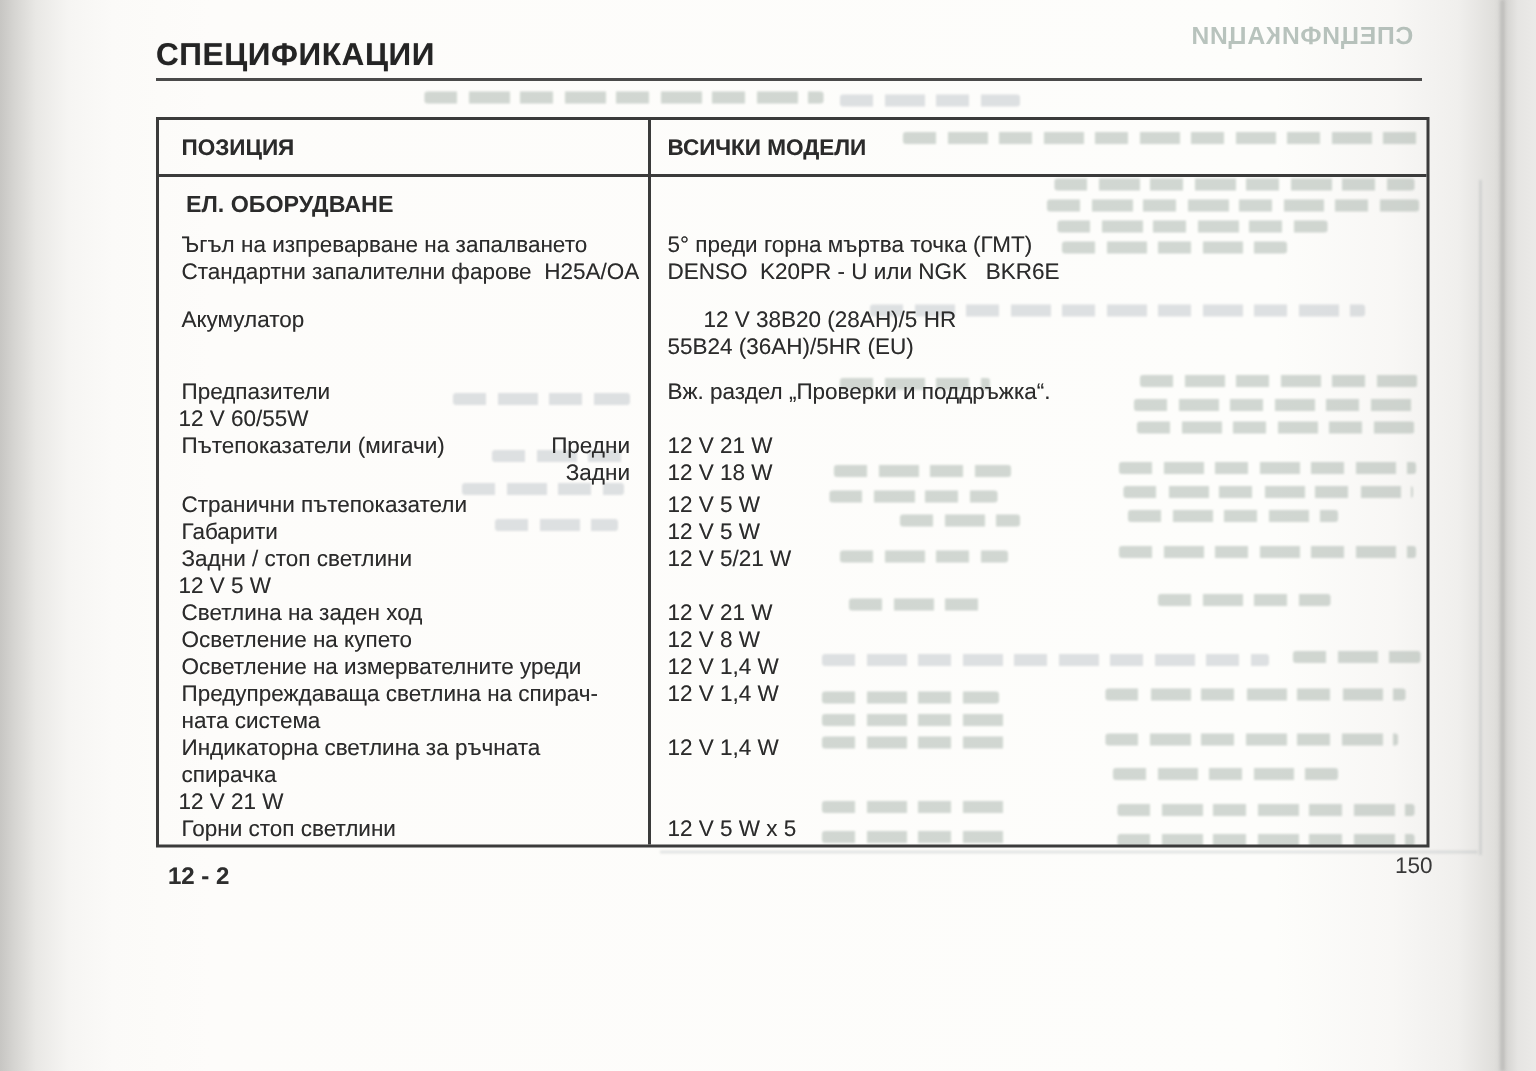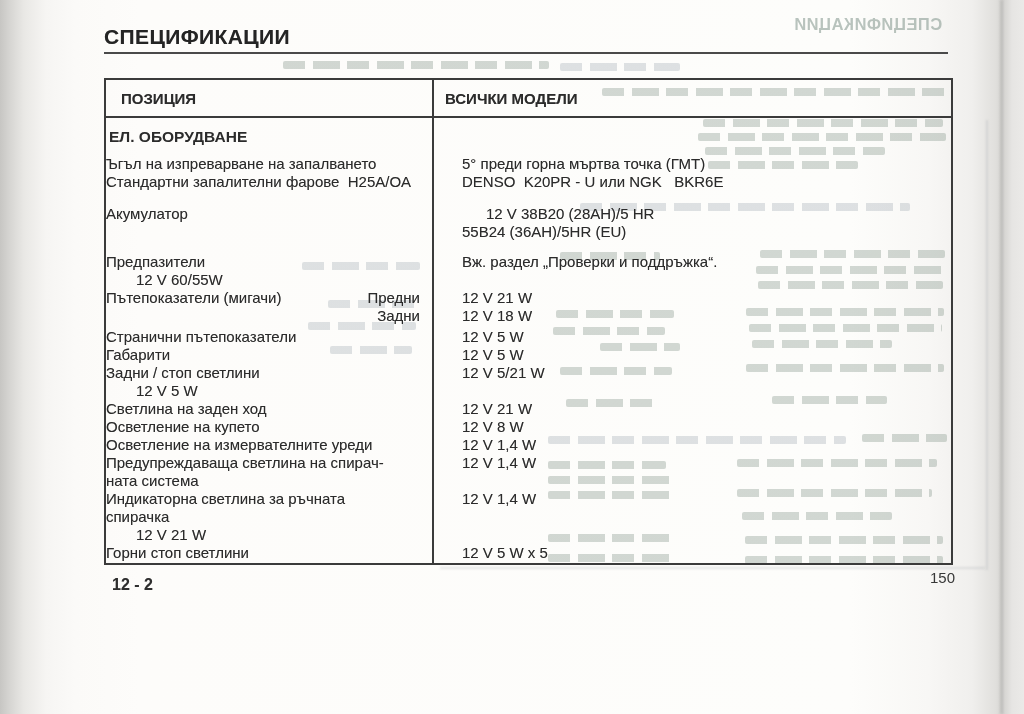--- a/index.html
+++ b/index.html
@@ -46,31 +46,31 @@
   .spec-table{
     position:absolute;left:104px;top:78px;width:849px;height:487px;
     border:2px solid #3b3b3b;box-sizing:border-box;
   }
   .col-divider{position:absolute;left:326px;top:0;bottom:0;width:2px;background:#3b3b3b;}
   .thead{display:flex;height:36px;border-bottom:2px solid #3b3b3b;
     align-items:center;font-weight:bold;font-size:15px;}
   .th1{width:326px;padding-left:15px;box-sizing:border-box;}
   .th2{flex:1;padding-left:13px;}
   .tbody{font-size:15px;}
-  .section-title{font-weight:bold;margin-top:9px;padding-left:3px;
+  .section-title{font-weight:bold;margin-top:9px;padding-left:18px;
     height:20px;line-height:20px;font-size:15.5px;}
   .row{display:flex;height:18px;line-height:18px;}
   .row.first{margin-top:8px;}
   .row.gap-lg{margin-top:14px;gap:24px;}
   .row.gap-md{margin-top:12px;}
   .row.gap-sm{margin-top:3px;}
-  .c1{width:326px;box-sizing:border-box;
+  .c1{width:326px;box-sizing:border-box;padding-left:15px;
     display:flex;justify-content:space-between;}
   .c1 .sub{padding-right:12px;}
-  .c2{flex:1;padding-left:13px;margin-left:17px;}
+  .c2{flex:1;padding-left:13px;}
   .row span,.thead span{white-space:pre;text-shadow:0 0 .4px rgba(30,30,30,.35);}
   .footer-left{position:absolute;left:112px;top:576px;font-weight:bold;
     font-size:16px;color:#2e2e2e;white-space:pre;text-shadow:0 0 .4px rgba(30,30,30,.35);}
   .footer-right{position:absolute;left:930px;top:569px;font-size:15px;color:#383838;}
 </style>
 </head>
 <body>
 
 <div class="scan">
 

